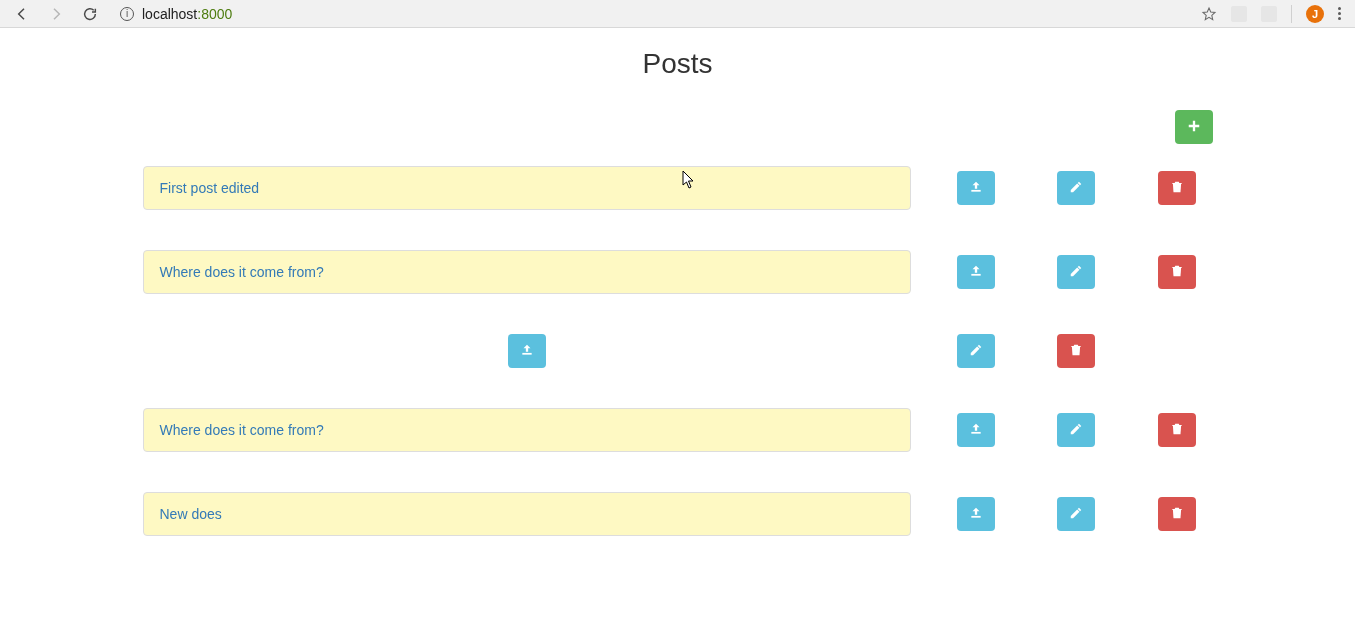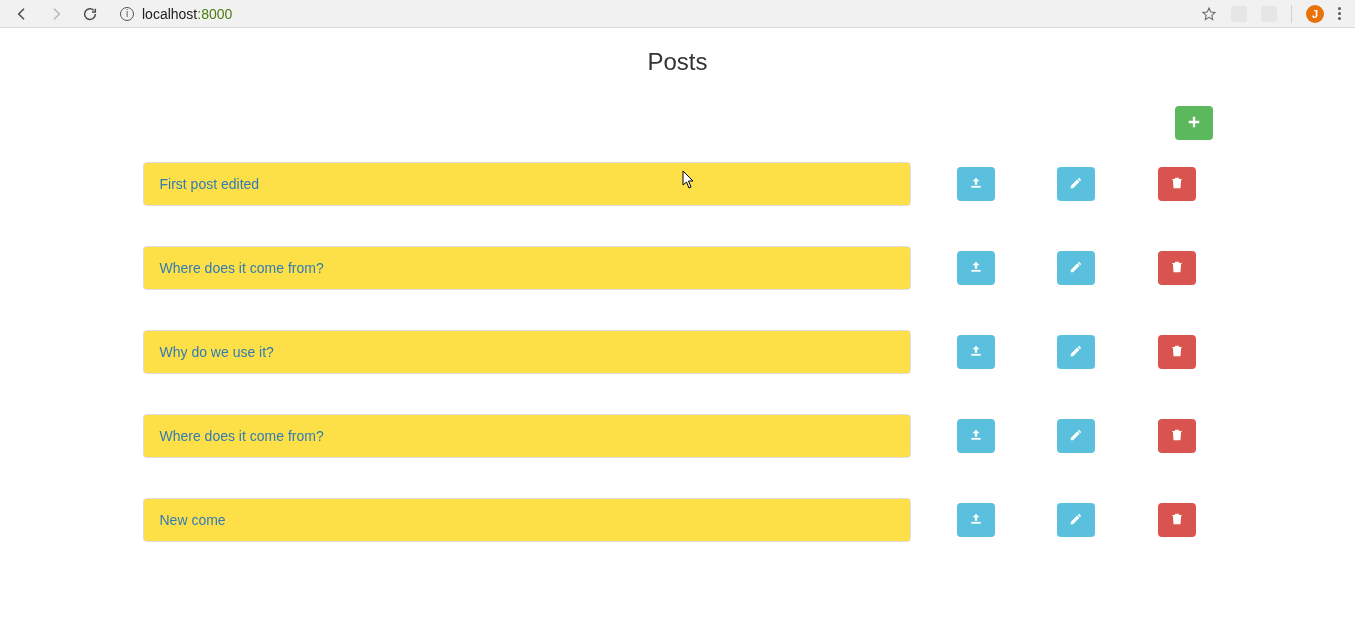--- a/index.html
+++ b/index.html
@@ -46,21 +46,21 @@
     width: 18px; height: 18px; border-radius: 50%; background: #e8710a;
     color: #fff; font-size: 11px; font-weight: 600; display: flex; align-items: center; justify-content: center;
   }
   .chrome-right .dots { display: flex; flex-direction: column; gap: 2px; }
   .chrome-right .dots span { width: 3px; height: 3px; background: #5a5a5a; border-radius: 50%; }
 
   
   .page { padding-top: 20px; }
   .page-title {
     text-align: center;
-    font-size: 24px;
+    font-size: 28px;
     font-weight: 400;
     color: #333;
     margin-bottom: 30px;
   }
   .container {
     width: 1070px;
     margin: 0 auto;
   }
   .add-row {
     display: flex;
@@ -88,21 +88,21 @@
     display: grid;
     grid-template-columns: 768px 1fr 1fr 1fr;
     align-items: center;
     margin-bottom: 40px;
     column-gap: 30px;
   }
   .panel {
     border: 1px solid #ddd;
     border-radius: 4px;
     padding: 12px 16px;
-    background: #fde047;
+    background: #fef9c3;
   }
   .panel a {
     color: #337ab7;
     text-decoration: none;
     font-size: 14px;
   }
   .action-cell { display: flex; justify-content: center; }
 
   
   .icon { display: inline-block; }
@@ -227,23 +227,20 @@
     <div class="action-cell">
       <button class="btn btn-danger">
         <span class="icon"><svg width="14" height="14" viewBox="0 0 24 24" fill="#fff">
                   <path d="M5 7 L19 7 L18 21 L6 21 Z"></path>
                   <path d="M9 3 L15 3 L16 5 L20 5 L20 7 L4 7 L4 5 L8 5 Z"></path>
                 </svg></span>
       </button>
     </div>
   </div>
         <div class="post-row">
-    <div class="panel">
-      <a href="#">Why do we use it?</a>
-    </div>
     <div class="action-cell">
       <button class="btn btn-info">
         <span class="icon"><svg width="14" height="14" viewBox="0 0 24 24" fill="#fff">
                   <path d="M12 3 L18 9 L14 9 L14 15 L10 15 L10 9 L6 9 Z"></path>
                   <rect x="4" y="17" width="16" height="3"></rect>
                 </svg></span>
       </button>
     </div>
     <div class="action-cell">
       <button class="btn btn-info">
@@ -286,21 +283,21 @@
       <button class="btn btn-danger">
         <span class="icon"><svg width="14" height="14" viewBox="0 0 24 24" fill="#fff">
                   <path d="M5 7 L19 7 L18 21 L6 21 Z"></path>
                   <path d="M9 3 L15 3 L16 5 L20 5 L20 7 L4 7 L4 5 L8 5 Z"></path>
                 </svg></span>
       </button>
     </div>
   </div>
         <div class="post-row">
     <div class="panel">
-      <a href="#">New come</a>
+      <a href="#">New does</a>
     </div>
     <div class="action-cell">
       <button class="btn btn-info">
         <span class="icon"><svg width="14" height="14" viewBox="0 0 24 24" fill="#fff">
                   <path d="M12 3 L18 9 L14 9 L14 15 L10 15 L10 9 L6 9 Z"></path>
                   <rect x="4" y="17" width="16" height="3"></rect>
                 </svg></span>
       </button>
     </div>
     <div class="action-cell">

